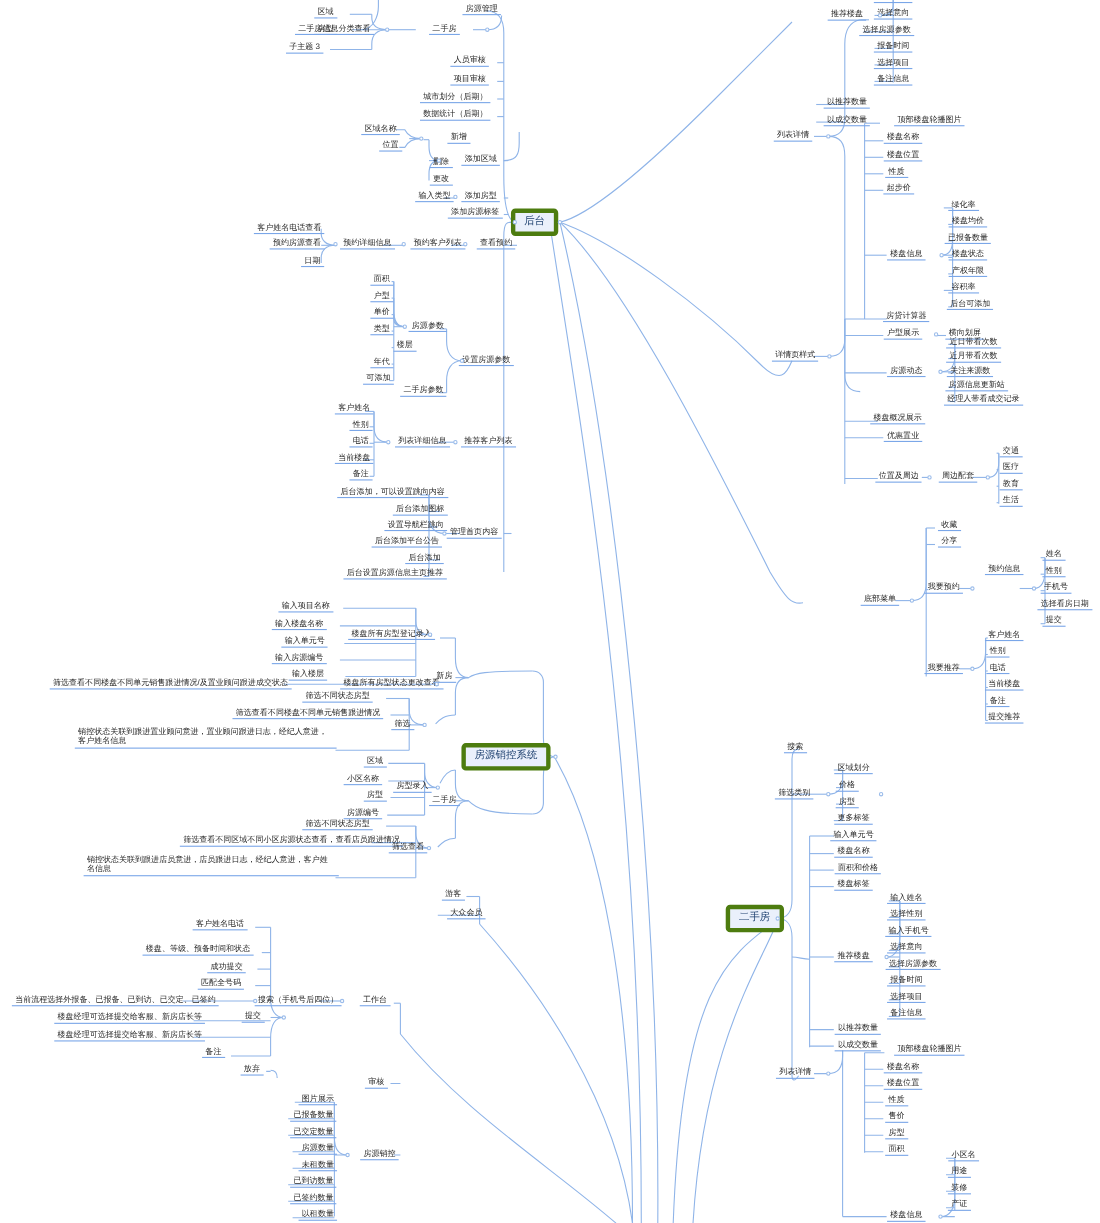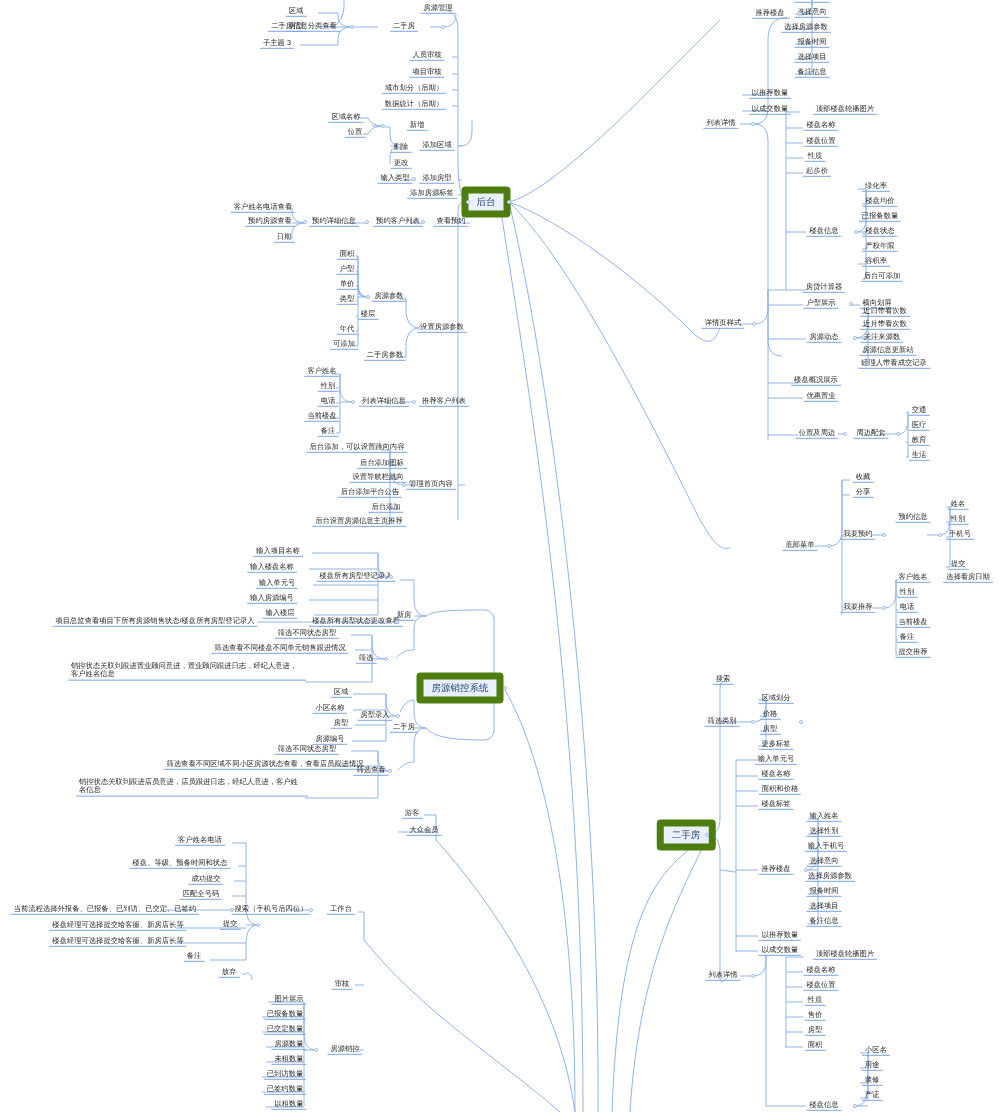--- a/index.html
+++ b/index.html
@@ -36,21 +36,21 @@
     padding: 0 3px 1px 3px;
     font-size: 7.3px;
   }
   .node.leaf.wrap {
     white-space: normal;
     text-align: left;
     transform: translate(-50%, -50%);
   }
   
   .node.box {
-    border: 7px solid #4d7c0f;
+    border: 4px solid #4d7c0f;
     border-radius: 4px;
     background: #eaf0fb;
     padding: 3px 8px;
     font-size: 9px;
     color: #1c3f6e;
   }
   .node.box.root {
     font-size: 9.5px;
     font-weight: normal;
   }
@@ -446,21 +446,21 @@
       <div class="node leaf" style="left: 370px; top: 493px;">后台添加平台公告</div>
       <div class="node leaf" style="left: 386px; top: 508px;">后台添加</div>
       <div class="node leaf" style="left: 359px; top: 522px;">后台设置房源信息主页推荐</div>
       <div class="node leaf" style="left: 431px; top: 485px;">管理首页内容</div>
       <div class="node leaf" style="left: 278px; top: 552px;">输入项目名称</div>
       <div class="node leaf" style="left: 272px; top: 568px;">输入楼盘名称</div>
       <div class="node leaf" style="left: 277px; top: 584px;">输入单元号</div>
       <div class="node leaf" style="left: 272px; top: 599px;">输入房源编号</div>
       <div class="node leaf" style="left: 280px; top: 614px;">输入楼层</div>
       <div class="node leaf" style="left: 356px; top: 577px;">楼盘所有房型登记录入</div>
-      <div class="node leaf" style="left: 155px; top: 622px;">项目总监查看项目下所有房源销售状态/楼盘所有房型登记录入</div>
+      <div class="node leaf" style="left: 155px; top: 622px;">筛选查看不同楼盘不同单元销售跟进情况/及置业顾问跟进成交状态</div>
       <div class="node leaf" style="left: 356px; top: 622px;">楼盘所有房型状态更改查看</div>
       <div class="node leaf" style="left: 404px; top: 616px;">新房</div>
       <div class="node leaf" style="left: 307px; top: 634px;">筛选不同状态房型</div>
       <div class="node leaf" style="left: 280px; top: 649px;">筛选查看不同楼盘不同单元销售跟进情况</div>
       <div class="node leaf wrap" style="left: 187px; top: 671px; width: 238px;">销控状态关联到跟进置业顾问意进，置业顾问跟进日志，经纪人意进，客户姓名信息</div>
       <div class="node leaf" style="left: 366px; top: 659px;">筛选</div>
       <div class="node leaf" style="left: 341px; top: 693px;">区域</div>
       <div class="node leaf" style="left: 330px; top: 709px;">小区名称</div>
       <div class="node leaf" style="left: 341px; top: 724px;">房型</div>
       <div class="node leaf" style="left: 330px; top: 740px;">房源编号</div>
@@ -533,21 +533,21 @@
       <div class="node leaf" style="left: 919px; top: 441px;">教育</div>
       <div class="node leaf" style="left: 919px; top: 456px;">生活</div>
       <div class="node leaf" style="left: 871px; top: 434px;">周边配套</div>
       <div class="node leaf" style="left: 817px; top: 434px;">位置及周边</div>
       <div class="node leaf" style="left: 723px; top: 324px;">详情页样式</div>
       <div class="node leaf" style="left: 863px; top: 478px;">收藏</div>
       <div class="node leaf" style="left: 863px; top: 493px;">分享</div>
       <div class="node leaf" style="left: 958px; top: 505px;">姓名</div>
       <div class="node leaf" style="left: 958px; top: 520px;">性别</div>
       <div class="node leaf" style="left: 960px; top: 535px;">手机号</div>
-      <div class="node leaf" style="left: 968px; top: 550px; margin-top: 28px;">选择看房日期</div>
+      <div class="node leaf" style="left: 968px; top: 550px;">选择看房日期</div>
       <div class="node leaf" style="left: 958px; top: 565px;">提交</div>
       <div class="node leaf" style="left: 913px; top: 518px;">预约信息</div>
       <div class="node leaf" style="left: 858px; top: 535px;">我要预约</div>
       <div class="node leaf" style="left: 913px; top: 578px;">客户姓名</div>
       <div class="node leaf" style="left: 907px; top: 593px;">性别</div>
       <div class="node leaf" style="left: 907px; top: 608px;">电话</div>
       <div class="node leaf" style="left: 913px; top: 623px;">当前楼盘</div>
       <div class="node leaf" style="left: 907px; top: 638px;">备注</div>
       <div class="node leaf" style="left: 913px; top: 653px;">提交推荐</div>
       <div class="node leaf" style="left: 858px; top: 608px;">我要推荐</div>

